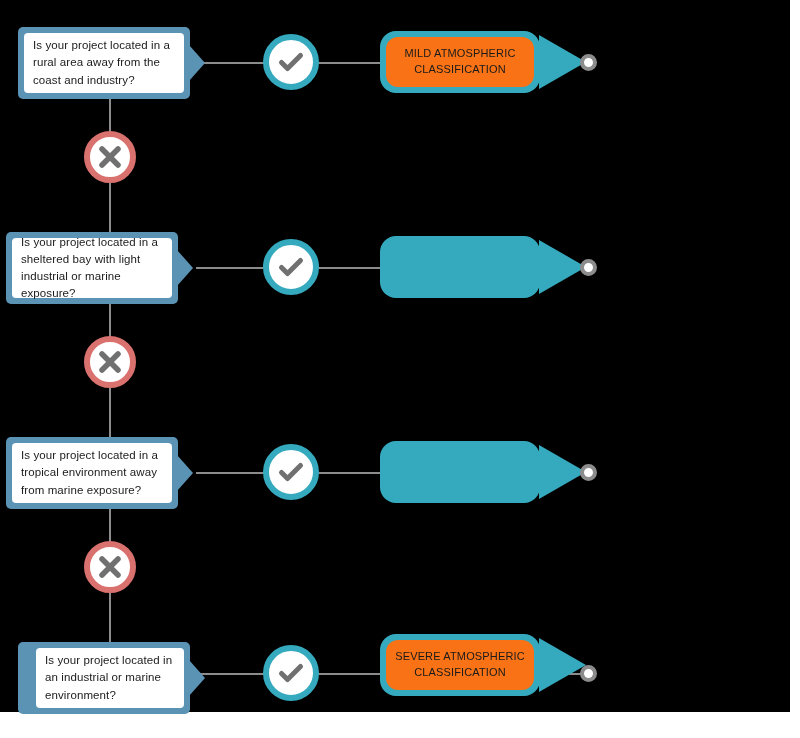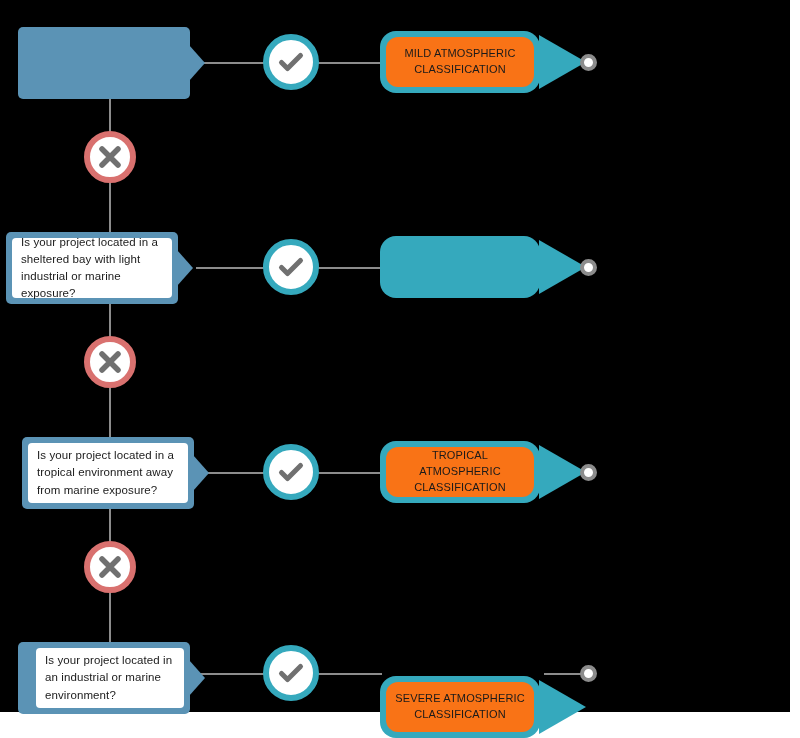--- a/index.html
+++ b/index.html
@@ -161,20 +161,23 @@
 <body>
 
 <div id="canvas">
   <div class="backdrop"></div>
 
   <div class="hline" style="left:196px; top:62px; width:76px;"></div>
   <div class="hline" style="left:316px; top:62px; width:66px;"></div>
   <div class="hline" style="left:544px; top:62px; width:42px;"></div>
 
   <div class="qbox" style="left:18px; top:27px;">
+    <div class="qbox-inner">
+      <div class="qbox-text">Is your project located in a rural area away from the coast and industry?</div>
+    </div>
     <div class="qbox-tail"></div>
   </div>
 
   <div class="check-circle" style="left:263px; top:34px;">
     <span>
       <svg width="30" height="30" viewBox="0 0 30 30">
         <path d="M5.5 15.5 L11.5 21.5 L24.5 8.5" fill="none" stroke="#707070" stroke-width="5" stroke-linecap="round" stroke-linejoin="round"></path>
       </svg>
     </span>
   </div>
@@ -230,39 +233,36 @@
         <path d="M6 6 L22 22 M22 6 L6 22" fill="none" stroke="#707070" stroke-width="5.5" stroke-linecap="round"></path>
       </svg>
     </span>
   </div>
   <div class="vline" style="left:109px; top:388px; height:49px;"></div>
 
   <div class="hline" style="left:196px; top:472px; width:76px;"></div>
   <div class="hline" style="left:316px; top:472px; width:66px;"></div>
   <div class="hline" style="left:544px; top:472px; width:42px;"></div>
 
-  <div class="qbox" style="left:22px; top:437px;">
+  <div class="qbox" style="left:6px; top:437px;">
     <div class="qbox-inner">
       <div class="qbox-text">Is your project located in a tropical environment away from marine exposure?</div>
     </div>
     <div class="qbox-tail"></div>
   </div>
 
   <div class="check-circle" style="left:263px; top:444px;">
     <span>
       <svg width="30" height="30" viewBox="0 0 30 30">
         <path d="M5.5 15.5 L11.5 21.5 L24.5 8.5" fill="none" stroke="#707070" stroke-width="5" stroke-linecap="round" stroke-linejoin="round"></path>
       </svg>
     </span>
   </div>
 
   <div class="rbox" style="left:380px; top:441px;">
-    <div class="rbox-inner">
-      <div class="rbox-text">TROPICAL ATMOSPHERIC CLASSIFICATION</div>
-    </div>
     <div class="rbox-tail"></div>
   </div>
 
   <div class="end-dot" style="left:580px; top:464px;"></div>
 
   <div class="vline" style="left:109px; top:509px; height:33px;"></div>
   <div class="x-circle" style="left:84px; top:541px;">
     <span>
       <svg width="28" height="28" viewBox="0 0 28 28">
         <path d="M6 6 L22 22 M22 6 L6 22" fill="none" stroke="#707070" stroke-width="5.5" stroke-linecap="round"></path>
@@ -283,21 +283,21 @@
   </div>
 
   <div class="check-circle" style="left:263px; top:645px;">
     <span>
       <svg width="30" height="30" viewBox="0 0 30 30">
         <path d="M5.5 15.5 L11.5 21.5 L24.5 8.5" fill="none" stroke="#707070" stroke-width="5" stroke-linecap="round" stroke-linejoin="round"></path>
       </svg>
     </span>
   </div>
 
-  <div class="rbox" style="left:380px; top:676px;">
+  <div class="rbox" style="left:380px; top:634px;">
     <div class="rbox-inner">
       <div class="rbox-text">SEVERE ATMOSPHERIC CLASSIFICATION</div>
     </div>
     <div class="rbox-tail"></div>
   </div>
 
   <div class="end-dot" style="left:580px; top:665px;"></div>
 </div>
 
 </body></html>

